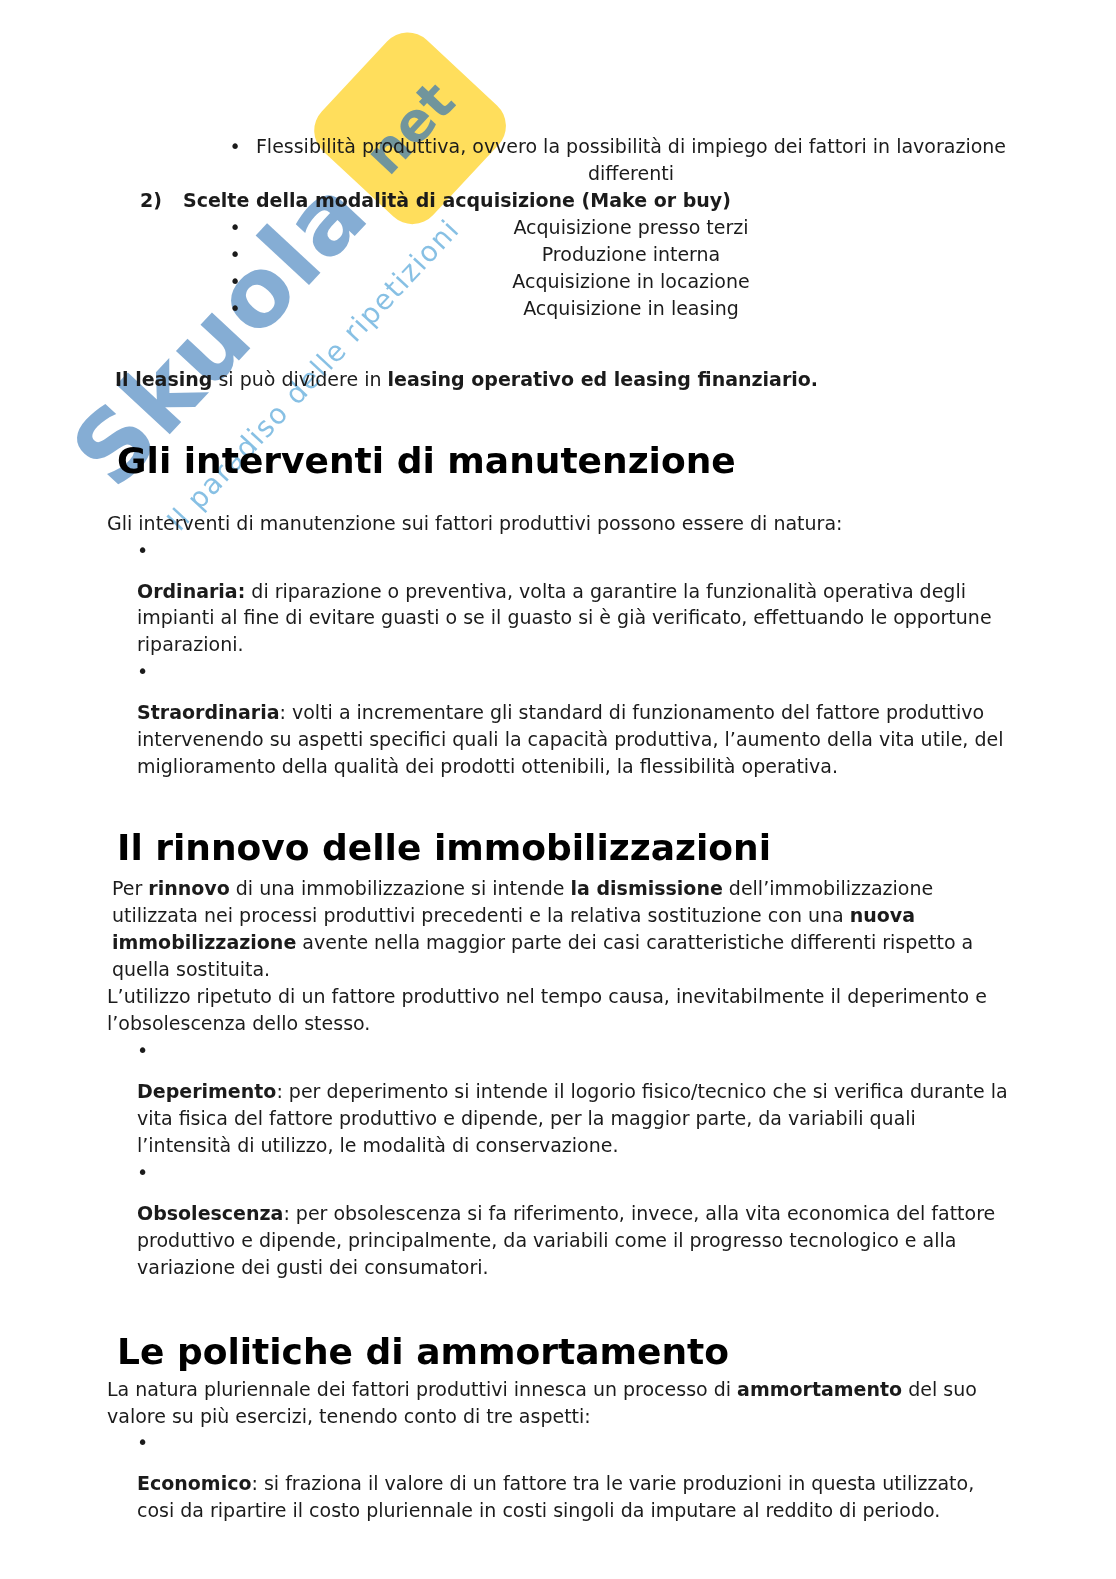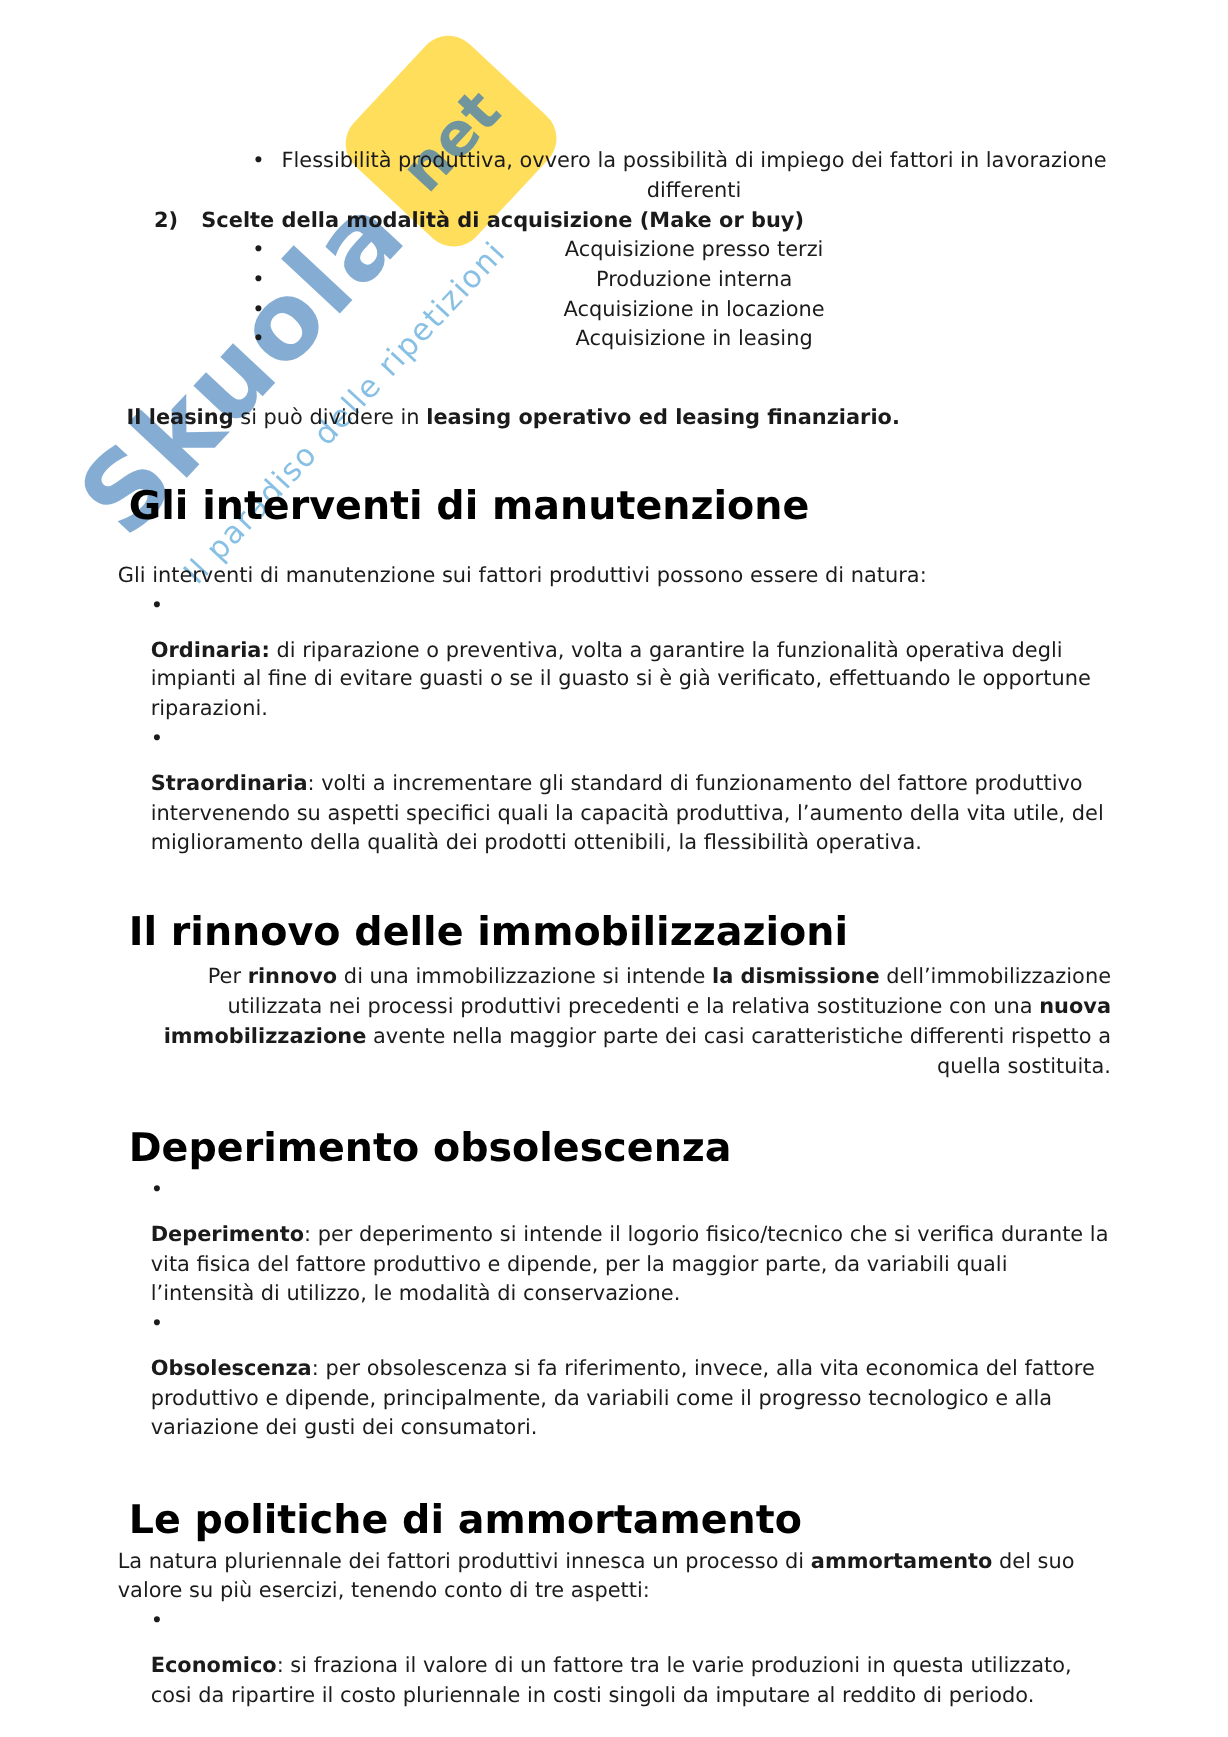--- a/index.html
+++ b/index.html
@@ -58,21 +58,21 @@
   .numli { display:flex; margin-left:33px; }
   .numli > .num { flex:0 0 43px; }
 
   .mt-34 { margin-top:44px; }
   .mt-45 { margin-top:45px; }
   .mt-25 { margin-top:25px; }
   .mt-48 { margin-top:48px; }
   .mt-3  { margin-top:3px; }
   .mt-38 { margin-top:38px; }
   .pl-8  { padding-left:8px; }
-  .pl-5  { padding-left:5px;text-align:right; }
+  .pl-5  { padding-left:5px; }
 </style>
 </head>
 <body>
 
 <div class="page">
 
   <div class="watermark">
     <div class="wm-inner">
       <div class="wm-row">
         <span class="wm-brand">Skuola</span>
@@ -123,21 +123,21 @@
       <span class="btext"><span class="b">Ordinaria:</span><span> di riparazione o preventiva, volta a garantire la funzionalità operativa degli impianti al fine di evitare guasti o se il guasto si è già verificato, effettuando le opportune riparazioni.</span></span>
     </div>
     <div class="li1">
       <span class="dot"></span>
       <span class="btext"><span class="b">Straordinaria</span><span>: volti a incrementare gli standard di funzionamento del fattore produttivo intervenendo su aspetti specifici quali la capacità produttiva, l’aumento della vita utile, del miglioramento della qualità dei prodotti ottenibili, la flessibilità operativa.</span></span>
     </div>
 
     <h2 class="hd mt-45">Il rinnovo delle immobilizzazioni</h2>
     <p class="para mt-3 pl-5"><span>Per </span><span class="b">rinnovo</span><span> di una immobilizzazione si intende </span><span class="b">la dismissione</span><span> dell’immobilizzazione utilizzata nei processi produttivi precedenti e la relativa sostituzione con una </span><span class="b">nuova immobilizzazione</span><span> avente nella maggior parte dei casi caratteristiche differenti rispetto a quella sostituita.</span></p>
 
-    <h2 class="hd mt-38">Deperimento obsolescenza</h2>
+    <p class="para">L’utilizzo ripetuto di un fattore produttivo nel tempo causa, inevitabilmente il deperimento e l’obsolescenza dello stesso.</p>
 
     <div class="li1">
       <span class="dot"></span>
       <span class="btext"><span class="b">Deperimento</span><span>: per deperimento si intende il logorio fisico/tecnico che si verifica durante la vita fisica del fattore produttivo e dipende, per la maggior parte, da variabili quali l’intensità di utilizzo, le modalità di conservazione.</span></span>
     </div>
     <div class="li1">
       <span class="dot"></span>
       <span class="btext"><span class="b">Obsolescenza</span><span>: per obsolescenza si fa riferimento, invece, alla vita economica del fattore produttivo e dipende, principalmente, da variabili come il progresso tecnologico e alla variazione dei gusti dei consumatori.</span></span>
     </div>
 

